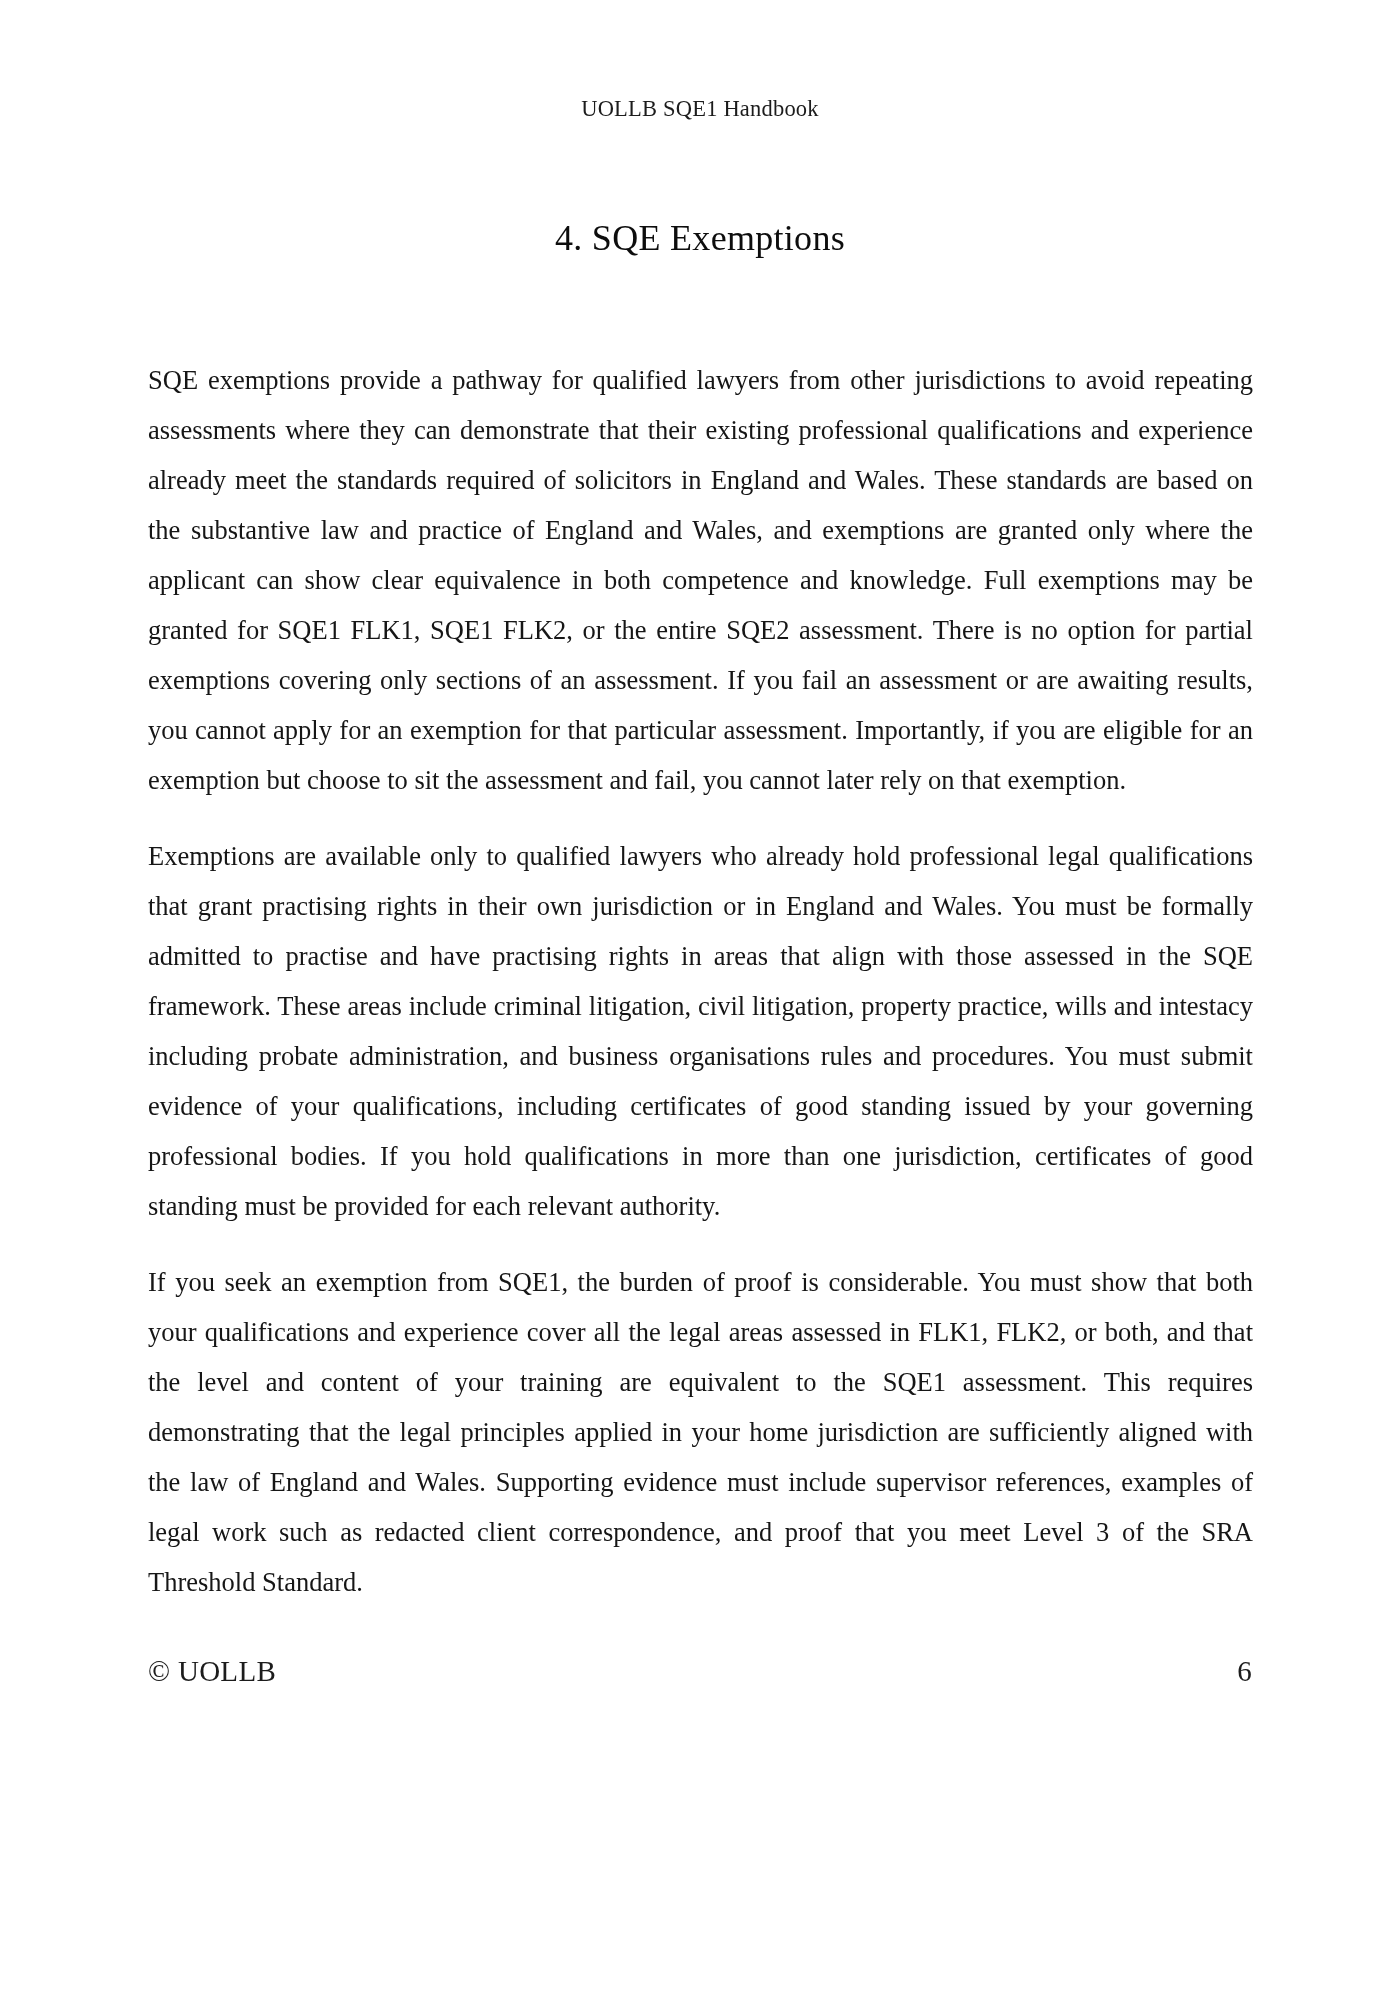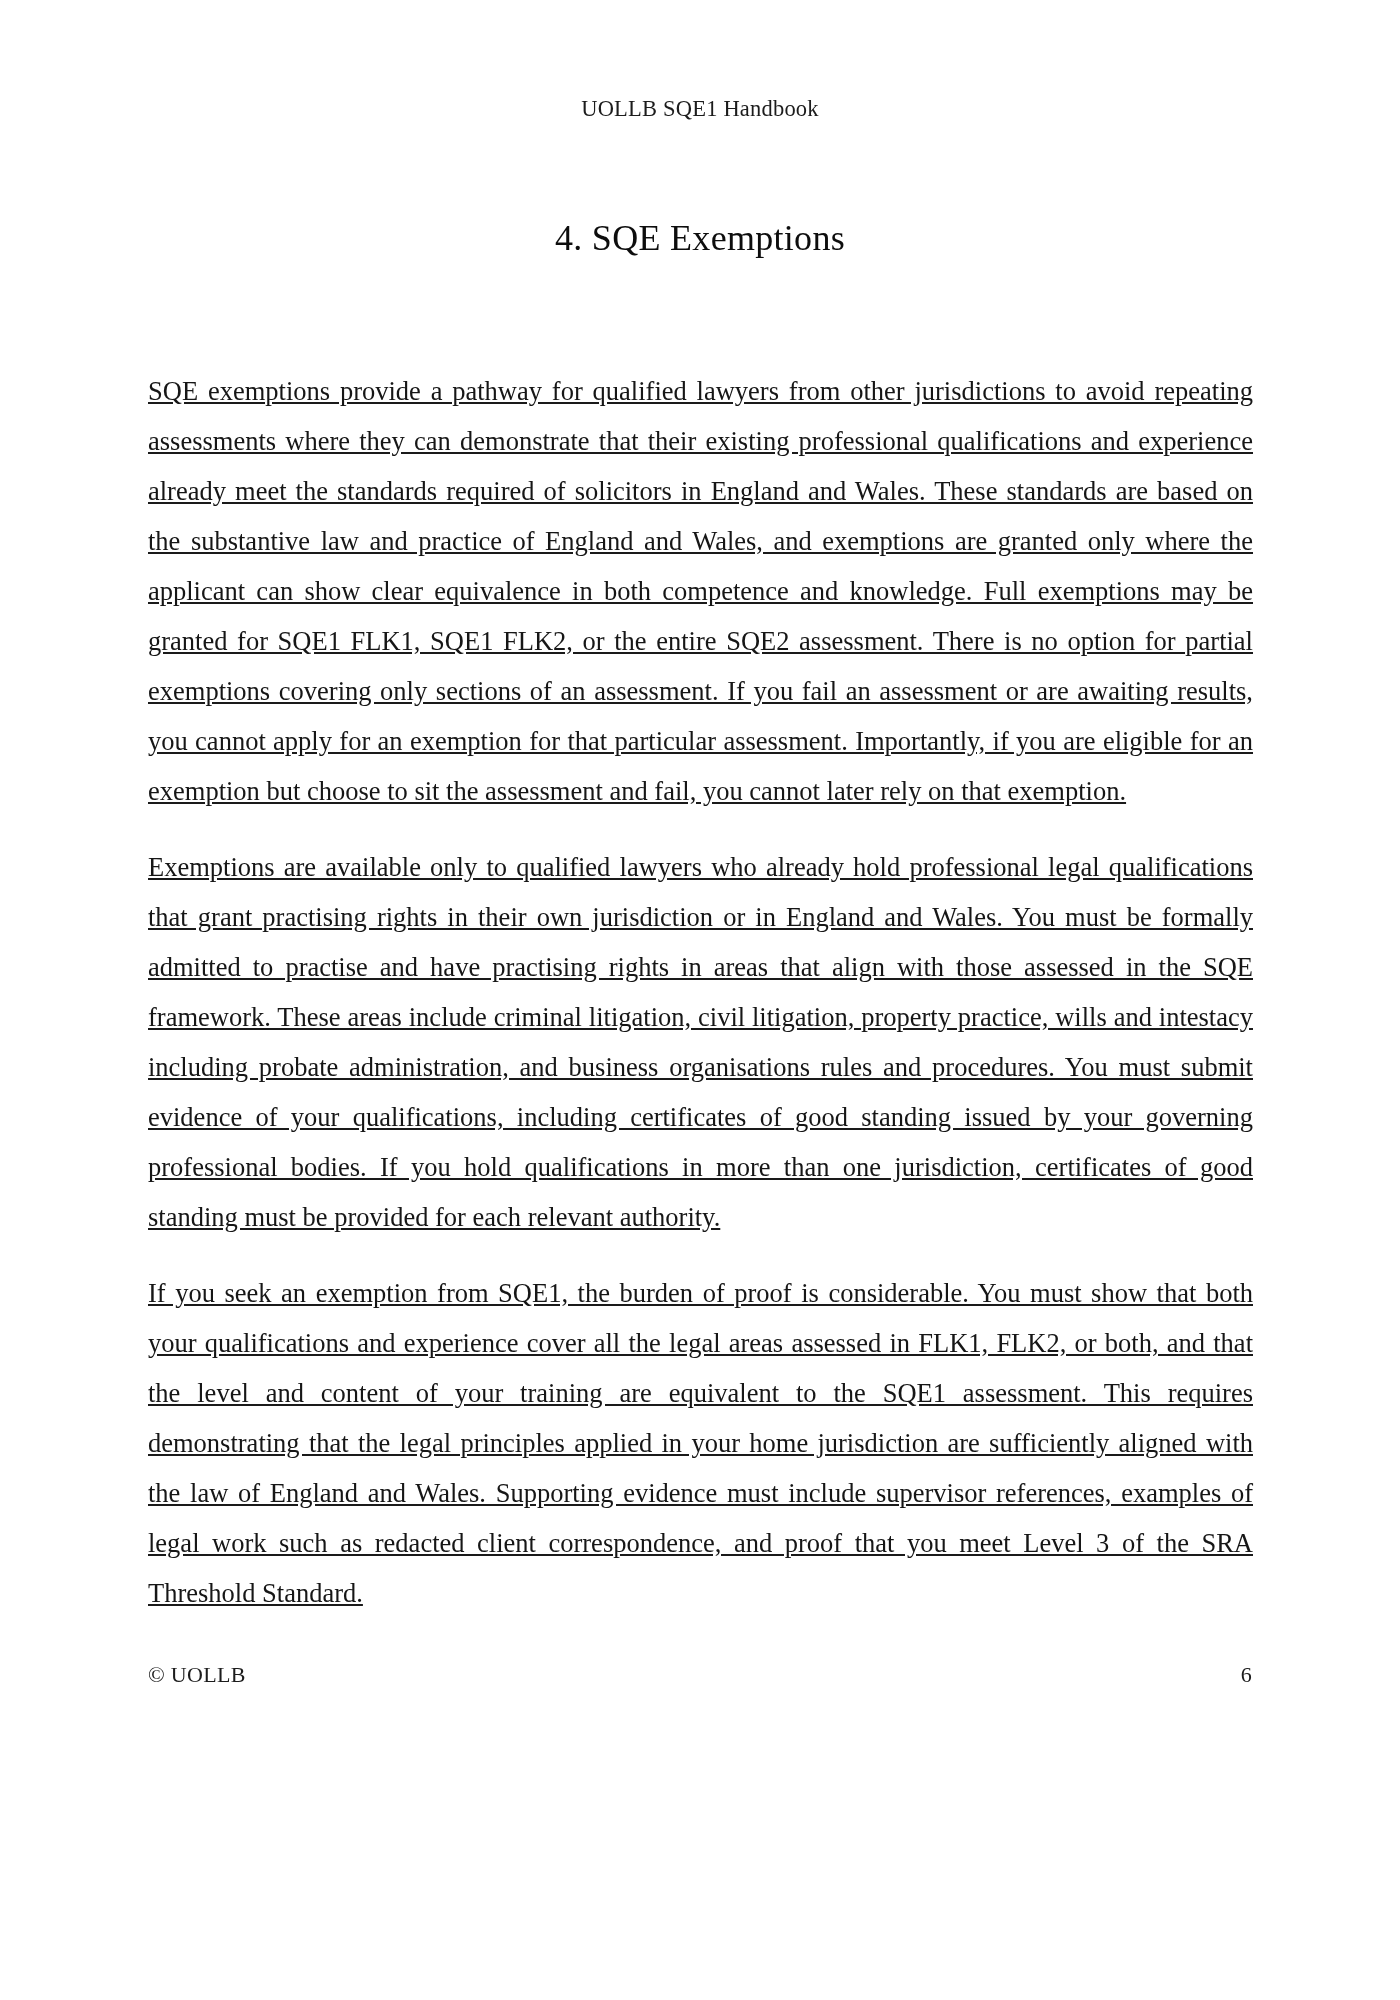--- a/index.html
+++ b/index.html
@@ -37,24 +37,23 @@
     right: 0;
     text-align: center;
     font-size: 36px;
     font-weight: normal;
     letter-spacing: 0.3px;
     color: #0d0d0d;
   }
   
   .body-column {
     position: absolute;
-    top: 366px;
+    top: 355px;
     left: 148px;
     width: 1105px;
-    text-decoration: underline;
   }
   .body-paragraph {
     margin: 0 0 26px 0;
     font-size: 26.5px;
     line-height: 50px;
     text-align: justify;
     text-justify: inter-word;
     color: #161616;
     hyphens: none;
   }
@@ -63,21 +62,21 @@
   }
   
   .page-footer {
     position: absolute;
     bottom: 92px;
     left: 148px;
     right: 148px;
     display: flex;
     align-items: baseline;
     justify-content: space-between;
-    font-size: 22px;
+    font-size: 29px;
     color: #1c1c1c;
   }
   .footer-copyright {
     letter-spacing: 0.3px;
   }
   .footer-page-number {
     letter-spacing: 0.3px;
   }
 </style>
 </head>

